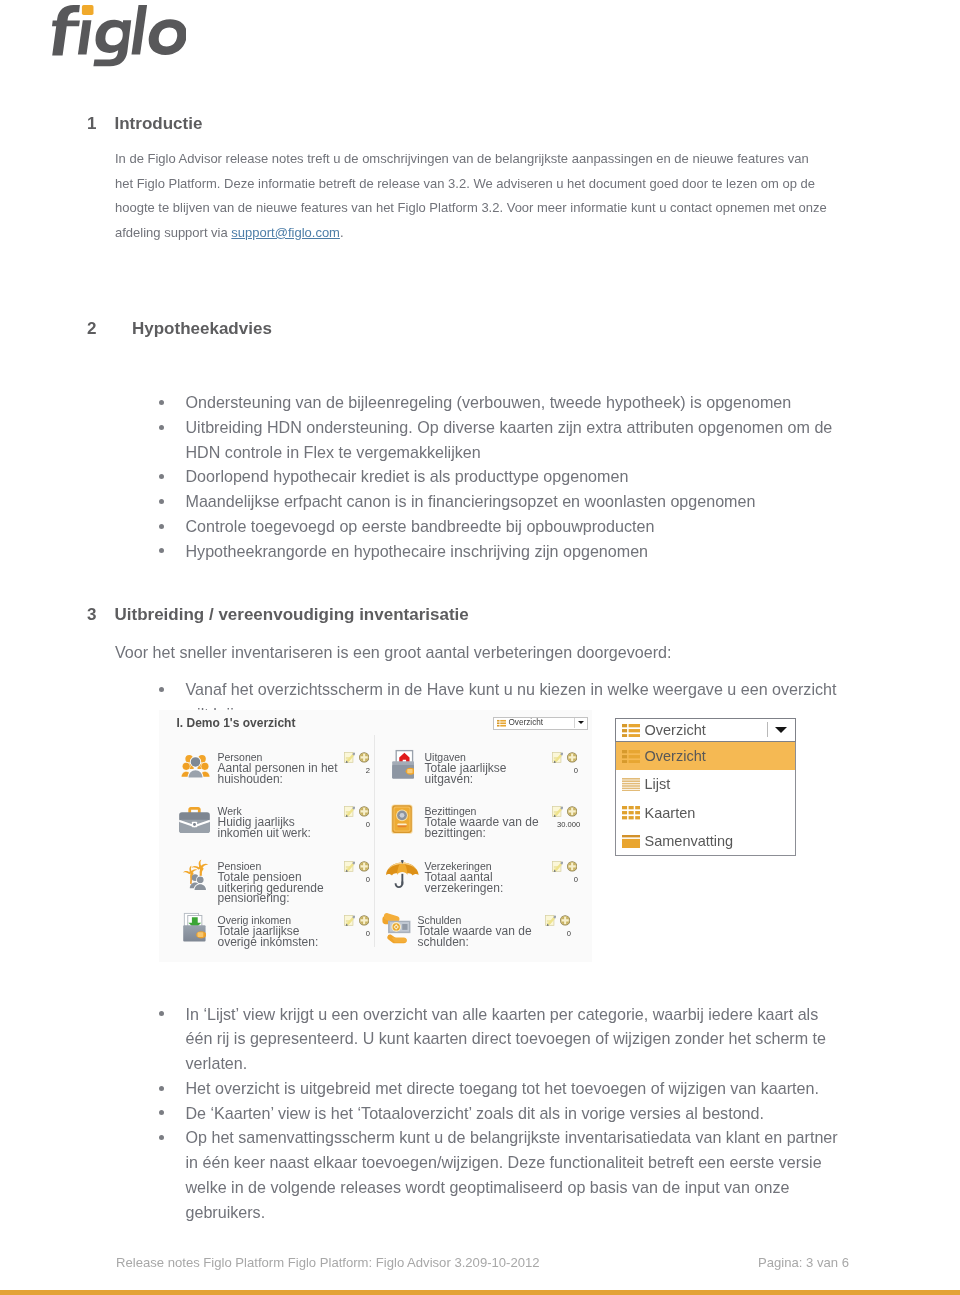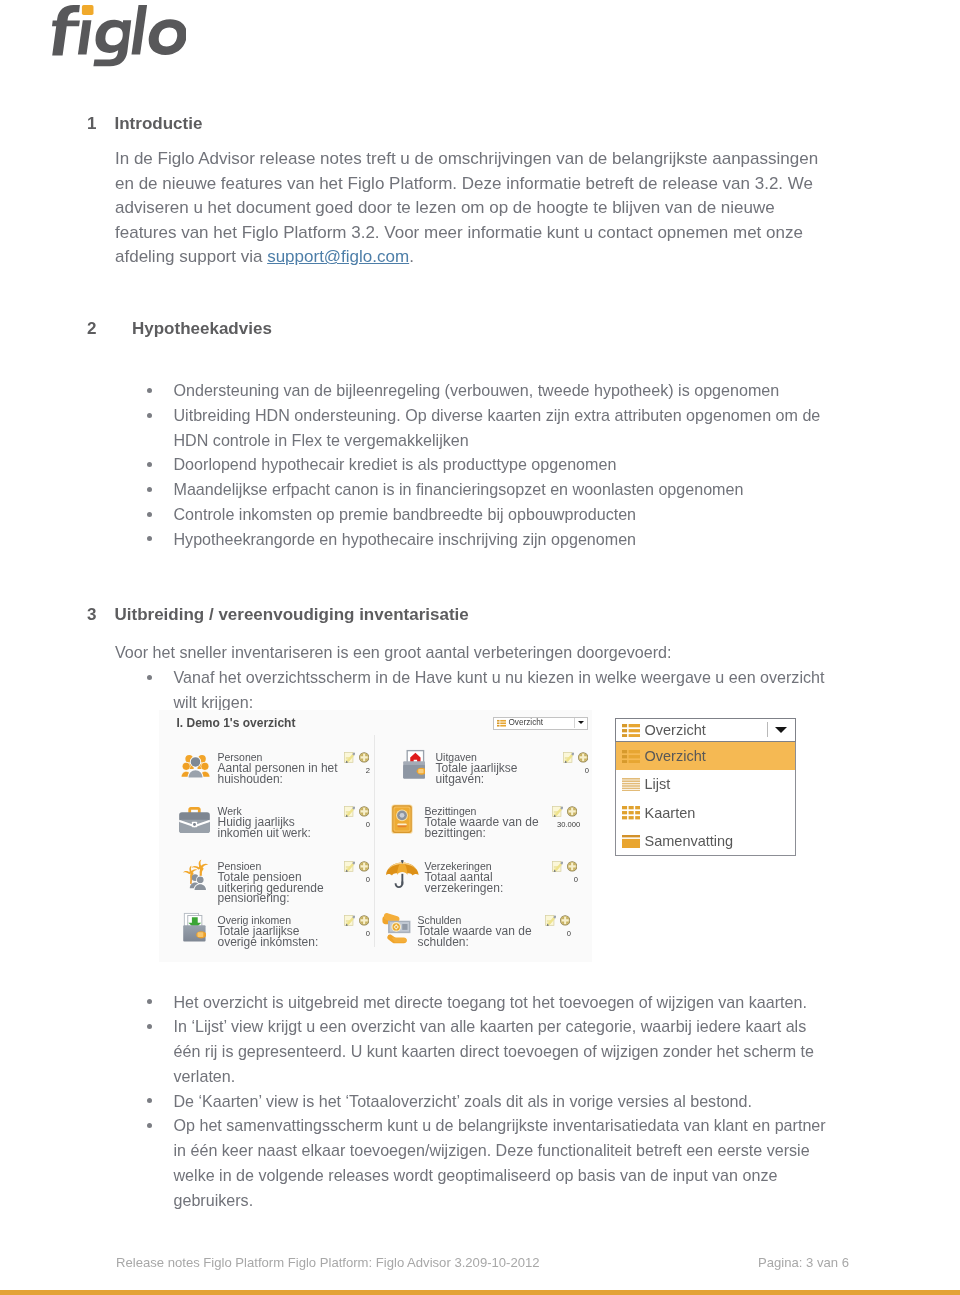--- a/index.html
+++ b/index.html
@@ -7,26 +7,26 @@
   .page{position:absolute;inset:0;width:960px;height:1295px;background:#fff;}
 
   
   .logo{position:absolute;left:52.4px;top:5px;width:133.2px;height:64px;}
 
   
   .h-num{position:absolute;font-weight:bold;font-size:17px;color:#5d5d5f;letter-spacing:0px;line-height:17px;}
   .h-txt{position:absolute;font-weight:bold;font-size:17px;color:#5d5d5f;line-height:17px;}
 
   
-  .para{position:absolute;font-size:17px;line-height:24.6px;color:#71737a;text-align:left;}
+  .para{position:absolute;font-size:13px;line-height:24.6px;color:#71737a;text-align:left;}
   .para a{color:#4d7ea8;text-decoration:underline;}
 
   
   .bul{position:absolute;font-size:16.1px;line-height:24.6px;color:#71737a;}
-  ul.blist{position:absolute;margin:0;padding:0;list-style:none;font-size:16.1px;line-height:24.75px;color:#71737a;}
+  ul.blist{position:absolute;margin:12px;padding:0;list-style:none;font-size:16.1px;line-height:24.75px;color:#71737a;}
   ul.blist li{position:relative;padding-left:25.5px;}
   ul.blist li:before{content:"";position:absolute;left:-1.5px;top:9.8px;width:5.2px;height:5.2px;border-radius:50%;background:#7b7d83;}
 
   
   .shot{position:absolute;left:163px;top:707px;width:660px;height:262px;}
   .shot-bg{position:absolute;left:-4.5px;top:3px;width:433px;height:251.5px;background:#fafafa;}
   .shot-cap{position:absolute;left:13.5px;top:10.5px;font-size:12px;line-height:10px;font-weight:bold;color:#4d4d4d;}
 
   
   .combo{position:absolute;left:329.5px;top:9.6px;width:93px;height:11px;background:#fff;border:1px solid #c3c3c3;}
@@ -117,21 +117,21 @@
 
   <div class="para" style="left:115px;top:147px;width:712px;" data-name="section-1-paragraph"><span data-name="paragraph-text">In de Figlo Advisor release notes treft u de omschrijvingen van de belangrijkste aanpassingen en de nieuwe features van het Figlo Platform. Deze informatie betreft de release van 3.2. We adviseren u het document goed door te lezen om op de hoogte te blijven van de nieuwe features van het Figlo Platform 3.2. Voor meer informatie kunt u contact opnemen met onze afdeling support via </span><a href="#" data-name="support-email-link">support@figlo.com</a><span data-name="paragraph-tail">.</span></div>
 
   <div class="h-num" style="left:87px;top:320px;" data-name="section-2-number">2</div>
   <div class="h-txt" style="left:132px;top:320px;" data-name="section-2-title">Hypotheekadvies</div>
   <ul class="blist" style="left:148px;top:378px;width:687px;" data-name="section-2-bullet-list">
     <li data-name="list-item"><span data-name="list-item-text">Ondersteuning van de bijleenregeling (verbouwen, tweede hypotheek) is opgenomen</span></li>
     <li data-name="list-item"><span data-name="list-item-text">Uitbreiding HDN ondersteuning. Op diverse kaarten zijn extra attributen opgenomen om de HDN controle in Flex te vergemakkelijken</span></li>
     <li data-name="list-item"><span data-name="list-item-text">Doorlopend hypothecair krediet is als producttype opgenomen</span></li>
     <li data-name="list-item"><span data-name="list-item-text">Maandelijkse erfpacht canon is in financieringsopzet en woonlasten opgenomen</span></li>
-    <li data-name="list-item"><span data-name="list-item-text">Controle inkomsten op premie bandbreedte bij opbouwproducten</span></li>
+    <li data-name="list-item"><span data-name="list-item-text">Controle toegevoegd op eerste bandbreedte bij opbouwproducten</span></li>
     <li data-name="list-item"><span data-name="list-item-text">Hypotheekrangorde en hypothecaire inschrijving zijn opgenomen</span></li>
   </ul>
 
   <div class="h-num" style="left:87px;top:605.5px;" data-name="section-3-number">3</div>
   <div class="h-txt" style="left:114.5px;top:605.5px;" data-name="section-3-title">Uitbreiding / vereenvoudiging inventarisatie</div>
   <div class="bul" style="left:115px;top:640px;width:740px;" data-name="section-3-intro">Voor het sneller inventariseren is een groot aantal verbeteringen doorgevoerd:</div>
   <ul class="blist" style="left:148px;top:665px;width:687px;" data-name="section-3-bullet-list-top">
     <li data-name="list-item"><span data-name="list-item-text">Vanaf het overzichtsscherm in de Have kunt u nu kiezen in welke weergave u een overzicht wilt krijgen:</span></li>
   </ul>
 
@@ -192,21 +192,21 @@
           </div>
           <div class="t-add" data-name="add-icon">
             <svg viewBox="0 0 12 12" width="12" height="12">
               <circle cx="6" cy="6" r="6" fill="#8d7f4e"></circle>
               <circle cx="6" cy="6" r="5.2" fill="#d7c482"></circle>
               <circle cx="6" cy="6" r="4.4" fill="#c8b262"></circle>
               <path d="M4.8 1.8h2.4v3h3v2.4h-3v3H4.8v-3h-3V4.8h3z" fill="#f7f0cd"></path>
             </svg>
           </div>
         </div>
-        <div class="tile col2" data-name="tile-expenses-wallet" style="left: 240px; top: 43px; text-decoration: underline;">
+        <div class="tile col2" data-name="tile-expenses-wallet" style="left: 229px; top: 43px; text-decoration: underline;">
           <div class="t-ico" data-name="expenses-wallet-icon">
             <svg viewBox="3.2 3 23.6 30.2" width="23.6" height="30.2">
               <defs>
                 <linearGradient id="ew" x1="0" y1="0" x2="0" y2="1">
                   <stop offset="0" stop-color="#a7aeb9"></stop>
                   <stop offset="1" stop-color="#8b94a1"></stop>
                 </linearGradient>
               </defs>
               <rect x="7.6" y="3.8" width="17.2" height="14.4" fill="#fff" stroke="#9aa2ac" stroke-width="1.4"></rect>
               <path d="M16.2 6.1 21.6 11v6.1h-3.6v-3.6h-3.6v3.6h-3.6V11z" fill="#e01b1b"></path>
@@ -528,22 +528,22 @@
                 <rect x="0" y="3.9" width="18.3" height="9.5" fill="#e9a52f"></rect>
               </svg>
             </span>
             <span class="dd-lbl" data-name="dropdown-option-label">Samenvatting</span>
           </div>
         </div>
     </div>
   </div>
 
   <ul class="blist" style="left:148px;top:989.5px;width:680px;" data-name="section-3-bullet-list-bottom">
+    <li data-name="list-item"><span data-name="list-item-text">In ‘Lijst’ view krijgt u een overzicht van alle kaarten per categorie, waarbij iedere kaart als één rij is gepresenteerd. U kunt kaarten direct toevoegen of wijzigen zonder het scherm te verlaten.</span></li>
     <li data-name="list-item"><span data-name="list-item-text">Het overzicht is uitgebreid met directe toegang tot het toevoegen of wijzigen van kaarten.</span></li>
-    <li data-name="list-item"><span data-name="list-item-text">In ‘Lijst’ view krijgt u een overzicht van alle kaarten per categorie, waarbij iedere kaart als één rij is gepresenteerd. U kunt kaarten direct toevoegen of wijzigen zonder het scherm te verlaten.</span></li>
     <li data-name="list-item"><span data-name="list-item-text">De ‘Kaarten’ view is het ‘Totaaloverzicht’ zoals dit als in vorige versies al bestond.</span></li>
     <li data-name="list-item"><span data-name="list-item-text">Op het samenvattingsscherm kunt u de belangrijkste inventarisatiedata van klant en partner in één keer naast elkaar toevoegen/wijzigen. Deze functionaliteit betreft een eerste versie welke in de volgende releases wordt geoptimaliseerd op basis van de input van onze gebruikers.</span></li>
   </ul>
 
   <div class="footer" style="left:116px;top:1255.5px;" data-name="footer-left-text">Release notes Figlo Platform Figlo Platform: Figlo Advisor 3.209-10-2012</div>
   <div class="footer" style="left:758px;top:1255.5px;" data-name="footer-right-text">Pagina: 3 van 6</div>
   <div class="footbar" style="top:1290px;width:960px;" data-name="footer-bar"></div>
 </div>
 
 </body></html>

